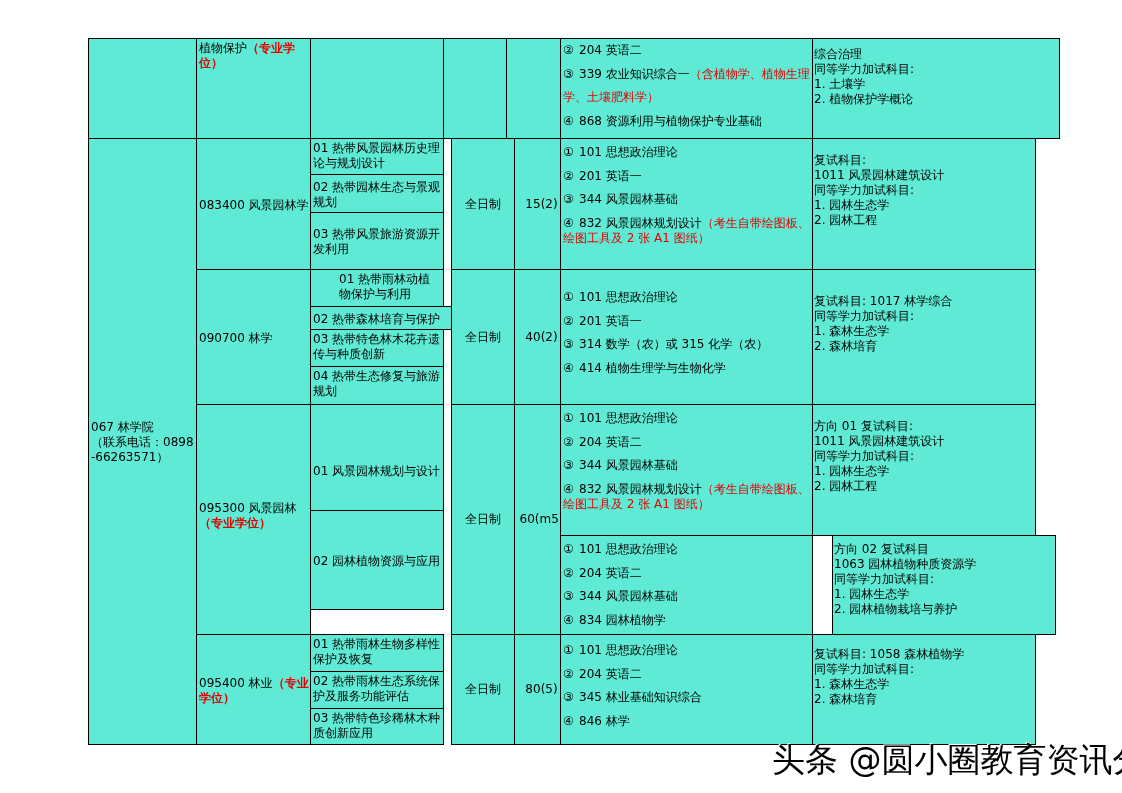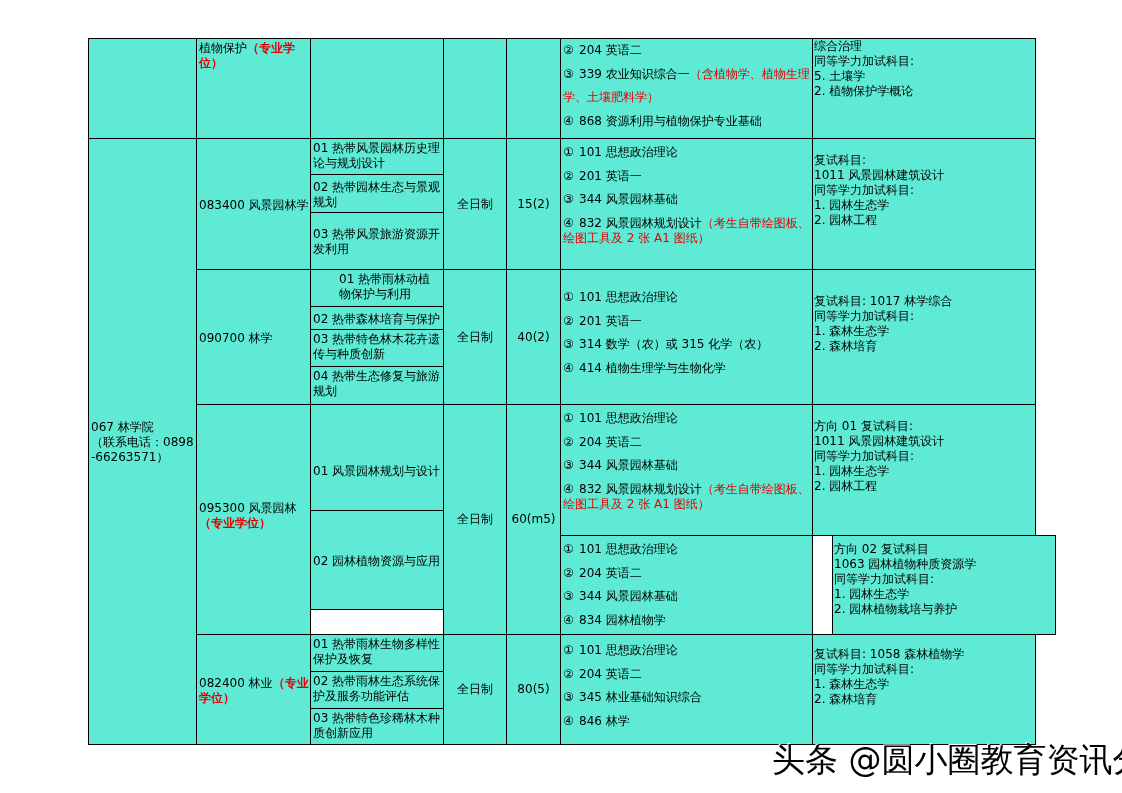--- a/index.html
+++ b/index.html
@@ -3,21 +3,21 @@
 <meta charset="utf-8">
 <style>
   html, body { margin: 0; padding: 0; background: #ffffff; }
   body { width: 1122px; height: 793px; position: relative; overflow: hidden;
          font-family: "DejaVu Sans", "Liberation Sans", sans-serif; color: #000; }
   .doc { position: absolute; left: 0; top: 0; width: 1122px; height: 793px; }
   .cell { position: absolute; box-sizing: border-box; border: 1px solid #000;
           font-size: 12px; line-height: 15px; overflow: hidden; background: #5eead4; }
   .pad { padding: 2px 1px 0 2px; }
   .vc { display: flex; flex-direction: column; justify-content: center; }
-  .hc { align-items: center; text-align: center; }
+  .hc { align-items: center; text-align: center; margin-left: 8px; }
   .red { color: #e60000; }
   .bold { font-weight: bold; }
   .exam { padding: 2px 2px 0 2px; }
   .exam .line { line-height: 23.5px; white-space: nowrap; }
   .exam .wrap { white-space: normal; line-height: 15px; padding-top: 4px; }
   .exam .circ { display: inline-block; width: 16px; }
   .retest { font-size: 12px; line-height: 15px; padding: 0 1px; }
   .watermark { position: absolute; left: 772px; top: 738px; font-size: 33px;
                color: #000000; letter-spacing: 0px; white-space: nowrap;
                text-shadow: 1px 1px 0 #fff, -1px -1px 0 #fff; }
@@ -32,24 +32,24 @@
     <span>植物保护</span><span class="red bold">（专业学位）</span>
   </div>
   <div class="cell" style="left:310px;top:38px;width:134px;height:101px;"></div>
   <div class="cell" style="left:443px;top:38px;width:64px;height:101px;"></div>
   <div class="cell" style="left:506px;top:38px;width:55px;height:101px;"></div>
   <div class="cell exam" style="left:560px;top:38px;width:253px;height:101px;padding-top:0;">
     <div class="line"><span class="circ">②</span><span>204 英语二</span></div>
     <div style="line-height:23.5px;"><span class="circ">③</span><span>339 农业知识综合一</span><span class="red">（含植物学、植物生理学、土壤肥料学）</span></div>
     <div class="line"><span class="circ">④</span><span>868 资源利用与植物保护专业基础</span></div>
   </div>
-  <div class="cell retest" style="left:812px;top:38px;width:224px;height:101px;padding-top:0;">
+  <div class="cell retest" style="left:812px;top:38px;width:248px;height:101px;padding-top:8px;">
     <div>综合治理</div>
     <div>同等学力加试科目:</div>
-    <div>5. 土壤学</div>
+    <div>1. 土壤学</div>
     <div>2. 植物保护学概论</div>
   </div>
 
   <div class="cell vc pad" style="left:88px;top:138px;width:109px;height:607px;">
     <div>067 林学院</div>
     <div style="word-break:break-all;">（联系电话：0898-66263571）</div>
   </div>
 
   <div class="cell vc pad" style="left:196px;top:138px;width:115px;height:132px;">
     <span>083400 风景园林学</span>
@@ -146,21 +146,21 @@
   </div>
   <div class="cell retest" style="left:812px;top:535px;width:224px;height:100px;padding-top:6px;margin-left:20px;">
     <div>方向 02 复试科目</div>
     <div>1063 园林植物种质资源学</div>
     <div>同等学力加试科目:</div>
     <div>1. 园林生态学</div>
     <div>2. 园林植物栽培与养护</div>
   </div>
 
   <div class="cell vc pad" style="left:196px;top:634px;width:115px;height:111px;">
-    <div><span>082400 林业</span><span class="red bold">（专业学位）</span></div>
+    <div><span>095400 林业</span><span class="red bold">（专业学位）</span></div>
   </div>
   <div class="cell pad" style="left:310px;top:634px;width:134px;height:38px;"><span>01 热带雨林生物多样性保护及恢复</span></div>
   <div class="cell pad" style="left:310px;top:671px;width:134px;height:38px;"><span>02 热带雨林生态系统保护及服务功能评估</span></div>
   <div class="cell pad" style="left:310px;top:708px;width:134px;height:37px;"><span>03 热带特色珍稀林木种质创新应用</span></div>
   <div class="cell vc hc" style="left:443px;top:634px;width:64px;height:111px;">
       <span>全日制</span>
     </div>
   <div class="cell vc hc" style="left:506px;top:634px;width:55px;height:111px;">
       <span>80(5)</span>
     </div>

